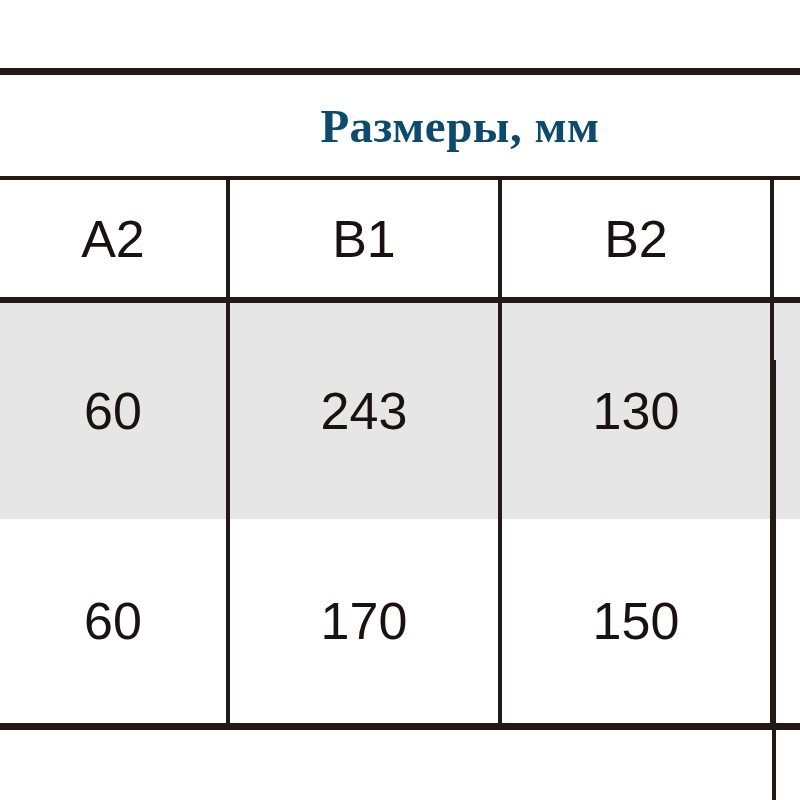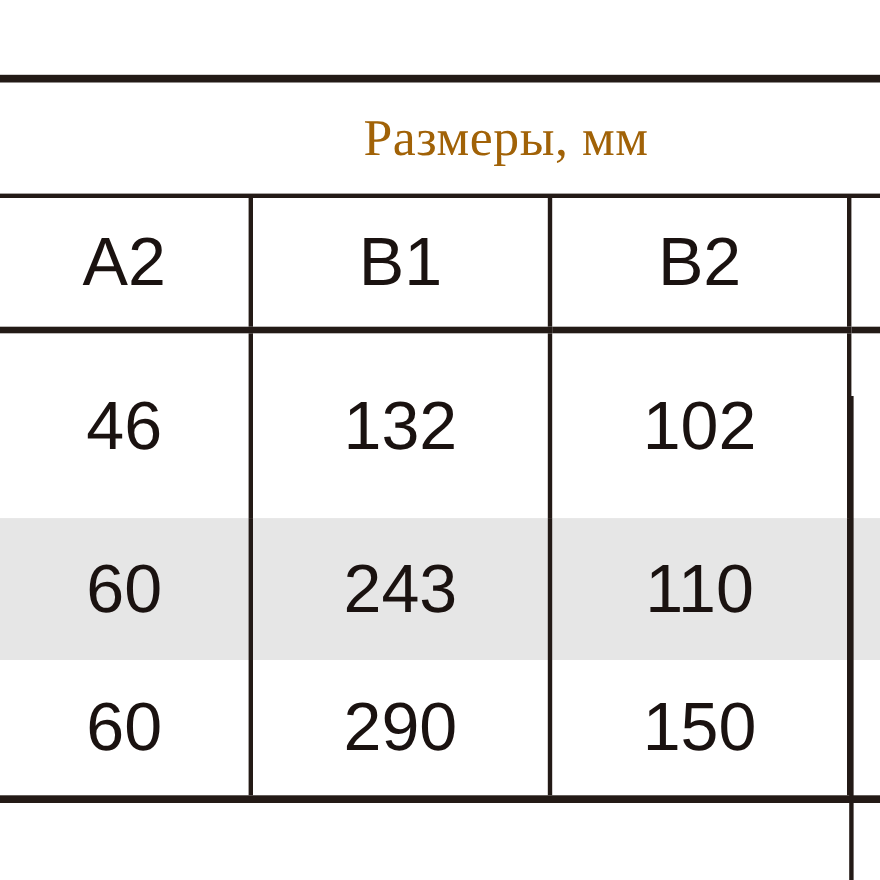--- a/index.html
+++ b/index.html
@@ -48,24 +48,24 @@
     right: 0;
     top: 75px;
     height: 101px;
     display: flex;
     align-items: center;
     justify-content: center;
     box-sizing: border-box;
   }
   .title-text {
     font-family: "Liberation Serif", serif;
-    font-weight: normal;
+    font-weight: bold;
     font-size: 47px;
     letter-spacing: 0.5px;
-    color: #a16207;
+    color: #0c4a6e;
     padding-left: 120px;
     white-space: nowrap;
   }
 
   .title-underline {
     position: absolute;
     left: 0;
     right: 0;
     top: 176px;
     height: 4px;
@@ -92,21 +92,21 @@
   table.dims col.c1 { width: 272px; }
   table.dims col.c2 { width: 272px; }
   table.dims col.c3 { width: 28px; }
 
   table.dims th,
   table.dims td {
     border-right: 4px solid #231a16;
     text-align: center;
     vertical-align: middle;
     font-family: "Liberation Sans", sans-serif;
-    font-size: 62px;
+    font-size: 52px;
     color: #1a1210;
     padding: 0;
   }
   table.dims th:last-child,
   table.dims td:last-child {
     border-right: none;
   }
 
   table.dims thead th {
     height: 117px;
@@ -155,35 +155,29 @@
       </colgroup>
       <thead>
         <tr>
           <th>A2</th>
           <th>B1</th>
           <th>B2</th>
           <th class="edge-cell"></th>
         </tr>
       </thead>
       <tbody>
-        <tr class="r0">
-          <td>46</td>
-          <td>132</td>
-          <td>102</td>
-          <td class="edge-cell"></td>
-        </tr>
         <tr class="r1">
           <td>60</td>
           <td>243</td>
-          <td>110</td>
+          <td>130</td>
           <td class="edge-cell"></td>
         </tr>
         <tr class="r2">
           <td>60</td>
-          <td>290</td>
+          <td>170</td>
           <td>150</td>
           <td class="edge-cell"></td>
         </tr>
       </tbody>
     </table>
     <div class="right-sep"></div>
   </div>
 
   <div class="bottom-rule"></div>
 

